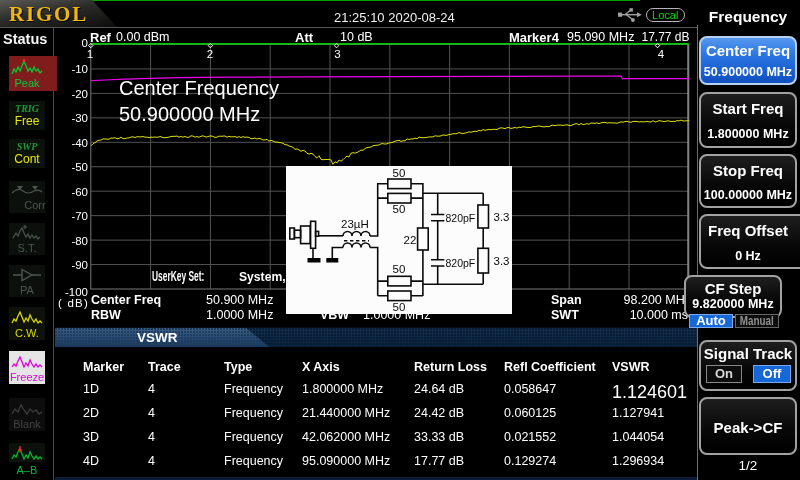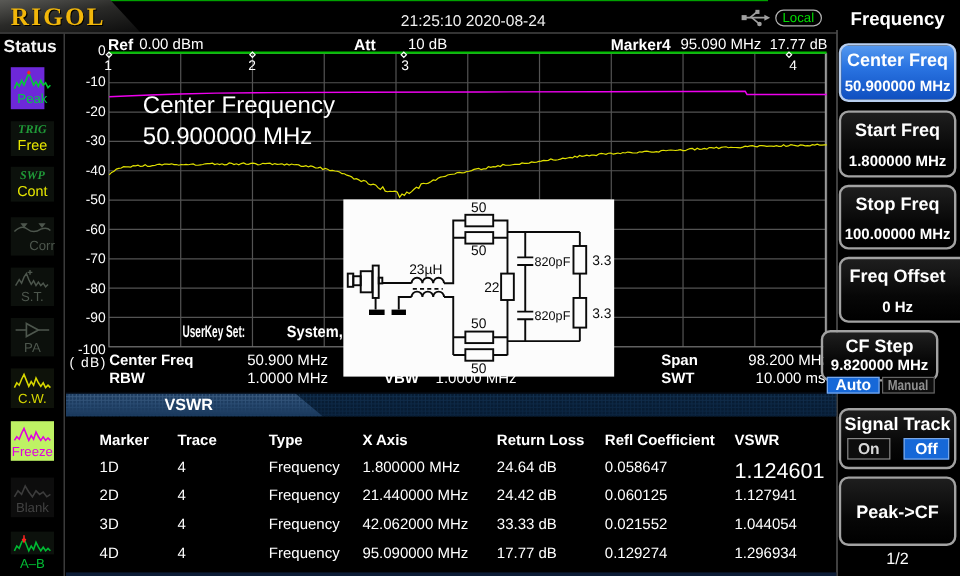--- a/index.html
+++ b/index.html
@@ -26,21 +26,21 @@
   <circle cx="20.9" cy="15" r="1.9" fill="#a0a0a0"></circle>
   <path d="M25,7.2 L29.8,9.7 L25,12.2 Z" fill="#a0a0a0"></path>
 </svg>
 <div class="abs" style="left:646px;top:7.5px;width:38.5px;height:14.5px;border:1.3px solid #b4b4b4;border-radius:7px;color:#00dd00;font-size:11px;text-align:center;line-height:12px;">Local</div>
 <div class="abs" style="left:0;top:27px;width:697px;height:1px;background:#565656;"></div>
 <div class="abs" style="left:53px;top:28px;width:1px;height:452px;background:#4a4a4a;"></div>
 <div class="abs" style="left:697px;top:25px;width:1px;height:455px;background:#6a6a6a;"></div>
 
 <div class="abs b" style="left:3px;top:31px;font-size:14.5px;color:#f4f4f4;">Status</div>
 
-<div class="abs" style="left:9px;top:56px;width:28px;height:35px;background:#6d28d9;text-decoration:underline;">
+<div class="abs" style="left:9px;top:56px;width:48px;height:35px;background:#7f1d1d;text-decoration:underline;">
   <svg width="36" height="22" viewBox="0 0 36 22" style="position:absolute;left:0;top:1px;">
     <polyline points="3,17 5,12 7,15 9,10 11,14 13,9 15,4 17,9 19,14 21,11 23,15 25,10 27,14 29,12 31,16 33,14" fill="none" stroke="#00cc33" stroke-width="1.3"></polyline>
     <path d="M15,2 h0.01 M13.6,3.5 h2.8 M15,2 v3" stroke="#ff2020" stroke-width="1.4" fill="none"></path>
   </svg>
   <div class="abs" style="left:0;top:21px;width:36px;text-align:center;font-size:11px;color:#00cc44;">Peak</div>
 </div>
 
 <div class="abs" style="left:9px;top:101px;width:36px;height:29px;background:#0c110c;">
   <div class="abs b" style="left:0;top:2px;width:36px;text-align:center;font-size:10px;font-family:'Liberation Serif',serif;font-style:italic;color:#209a38;">TRIG</div>
   <div class="abs" style="left:0;top:13px;width:36px;text-align:center;font-size:12px;color:#e8e800;">Free</div>
@@ -75,21 +75,21 @@
   <div class="abs" style="left:0;top:19px;width:36px;text-align:center;font-size:11px;color:#4d564d;">PA</div>
 </div>
 
 <div class="abs" style="left:9px;top:307px;width:36px;height:33px;background:#0e120a;">
   <svg width="36" height="18" viewBox="0 0 36 18" style="position:absolute;left:0;top:2px;">
     <polyline points="3,14 5,10 7,12 9,7 11,3 13,8 15,13 17,9 19,12 21,6 23,10 25,13 27,10 29,14 31,12 33,14" fill="none" stroke="#d8d800" stroke-width="1.3"></polyline>
   </svg>
   <div class="abs" style="left:0;top:20px;width:36px;text-align:center;font-size:11px;color:#d8d800;">C.W.</div>
 </div>
 
-<div class="abs" style="left:9px;top:351px;width:36px;height:33px;background:#bef264;text-decoration:underline;">
+<div class="abs" style="left:9px;top:351px;width:36px;height:33px;background:#e5e5e5;text-decoration:underline;">
   <svg width="36" height="18" viewBox="0 0 36 18" style="position:absolute;left:0;top:2px;">
     <polyline points="3,14 5,11 7,13 9,8 11,4 13,9 15,14 17,10 19,13 21,7 23,11 25,14 27,11 29,14 31,12 33,14" fill="none" stroke="#e000e0" stroke-width="1.3"></polyline>
   </svg>
   <div class="abs" style="left:0;top:20px;width:36px;text-align:center;font-size:11px;color:#e000e0;">Freeze</div>
 </div>
 
 <div class="abs" style="left:9px;top:398px;width:36px;height:33px;background:#0d0d0d;">
   <svg width="36" height="18" viewBox="0 0 36 18" style="position:absolute;left:0;top:2px;">
     <polyline points="3,14 6,9 9,12 12,5 15,10 18,14 21,9 24,12 27,10 30,14 33,12" fill="none" stroke="#3c3c3c" stroke-width="1.3"></polyline>
   </svg>

